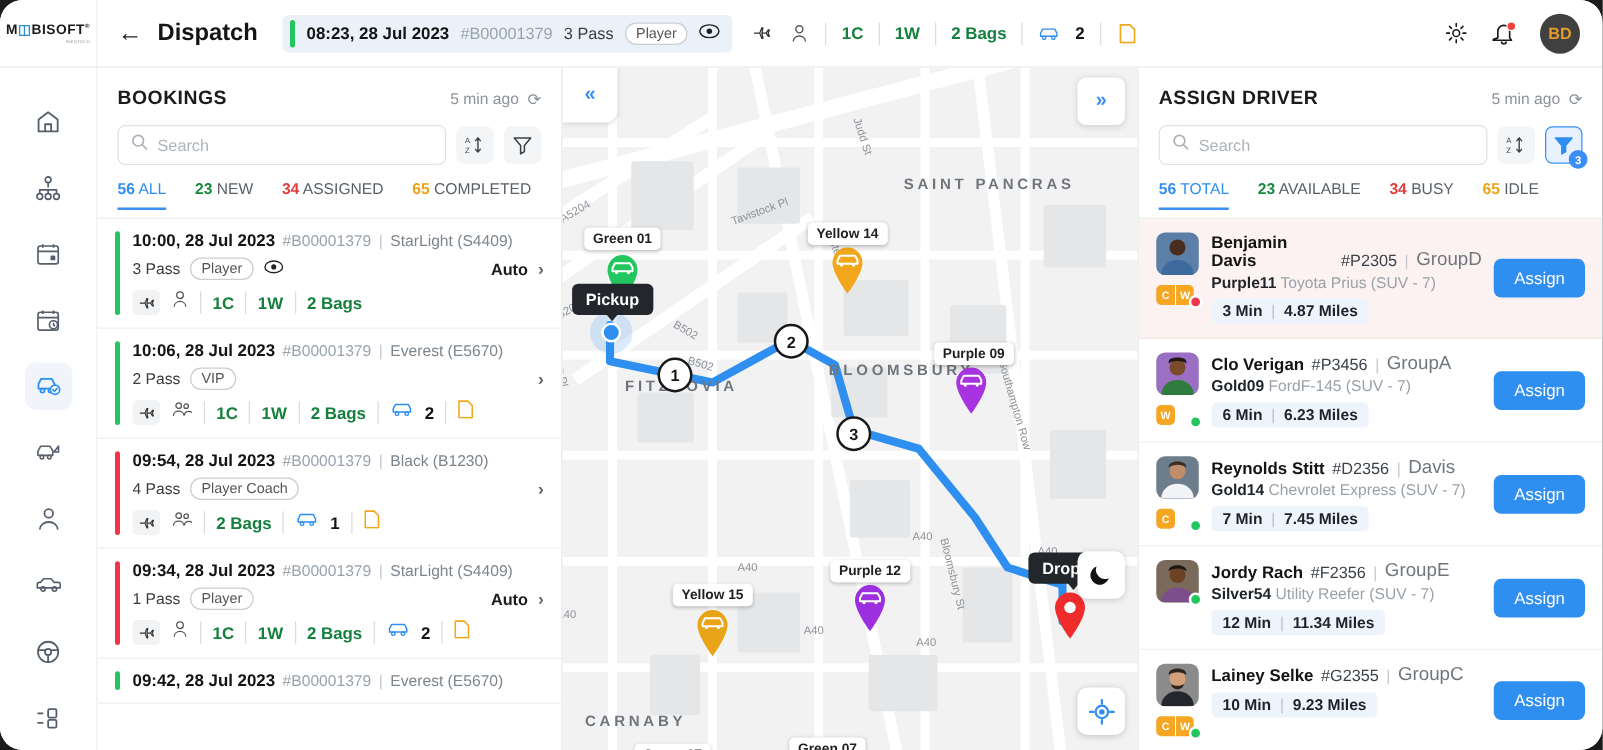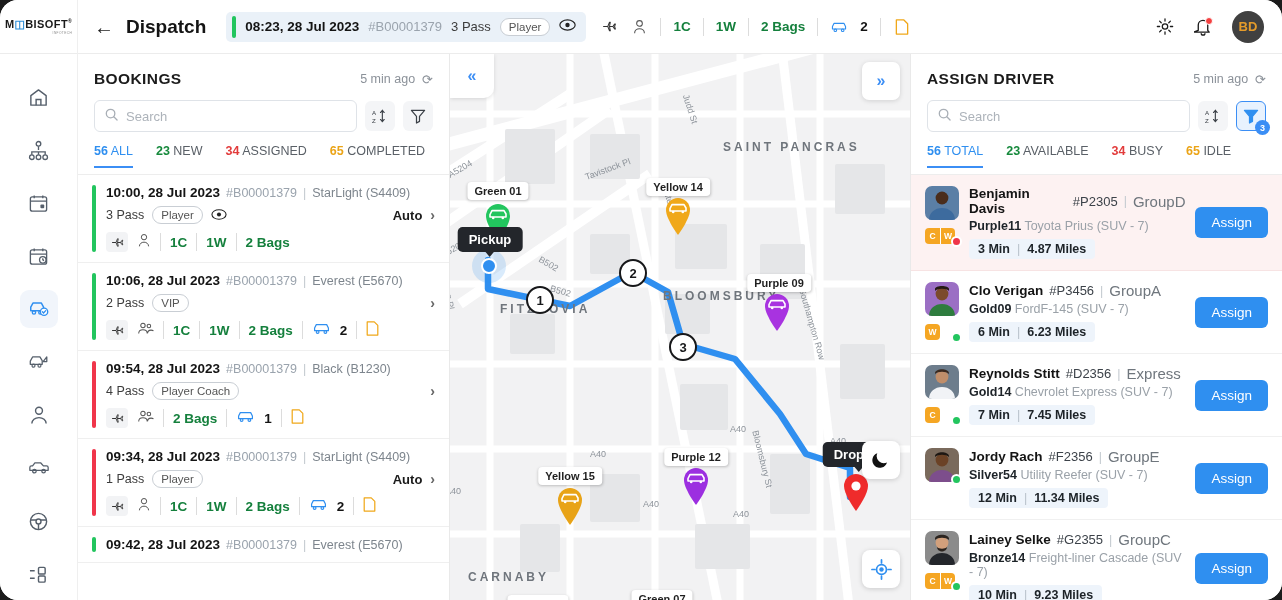--- a/index.html
+++ b/index.html
@@ -143,21 +143,21 @@
   .dav { width:34px; height:34px; border-radius:7px; display:flex; align-items:flex-end;
     justify-content:center; overflow:hidden; }
   .status-dot { position:absolute; right:-3px; bottom:-3px; width:11px; height:11px; border-radius:50%;
     border:2px solid #fff; }
   .badges { display:flex; margin-top:8px; }
   .bdg { background:#f5a623; color:#fff; font-size:8.5px; font-weight:bold; width:15px; height:16px;
     display:flex; align-items:center; justify-content:center; }
   .bdg.l { border-radius:4px 0 0 4px; } .bdg.r { border-radius:0 4px 4px 0; border-left:1px solid #fff; }
   .bdg.solo { border-radius:4px; }
   .dbody { flex:1; min-width:0; }
-  .drow1 { display:flex; align-items:center; gap:6px; }
+  .drow1 { display:flex; align-items:flex-end; gap:6px; }
   .dname { font-size:13.5px; font-weight:bold; color:#141414; }
   .did { font-size:13px; color:#3c4249; }
   .dgrp { font-size:15px; color:#6f767d; }
   .drow2 { margin-top:3px; font-size:12.5px; }
   .dcolor { font-weight:bold; color:#1d2328; }
   .dveh { color:#9aa1a8; }
   .etapill { display:inline-flex; align-items:center; gap:7px; margin-top:6px; background:#eef4fb;
     border-radius:4px; padding:3px 9px; font-size:12.5px; font-weight:bold; color:#1d2328; }
   .etasep { color:#b9c2cb; font-weight:normal; }
   .assign { margin-left:auto; align-self:center; background:#2f8ff0; color:#fff; border:0;
@@ -824,21 +824,21 @@
           <span class="status-dot" style="background:#22c55e;"></span>
           <div class="badges">
             <span class="bdg solo">C</span>
           </div>
         </div>
         <div class="dbody">
           <div class="drow1">
             <span class="dname">Reynolds Stitt</span>
             <span class="did">#D2356</span>
             <span class="bsep">|</span>
-            <span class="dgrp">Express</span>
+            <span class="dgrp">Davis</span>
           </div>
           <div class="drow2">
             <span class="dcolor">Gold14</span>
             <span class="dveh">Chevrolet Express (SUV - 7)</span>
           </div>
           <div class="etapill">
             <span>7 Min</span>
             <span class="etasep">|</span>
             <span>7.45 Miles</span>
           </div>
@@ -893,24 +893,20 @@
             <span class="bdg r">W</span>
           </div>
         </div>
         <div class="dbody">
           <div class="drow1">
             <span class="dname">Lainey Selke</span>
             <span class="did">#G2355</span>
             <span class="bsep">|</span>
             <span class="dgrp">GroupC</span>
           </div>
-          <div class="drow2">
-            <span class="dcolor">Bronze14</span>
-            <span class="dveh">Freight-liner Cascade (SUV - 7)</span>
-          </div>
           <div class="etapill">
             <span>10 Min</span>
             <span class="etasep">|</span>
             <span>9.23 Miles</span>
           </div>
         </div>
         <button class="assign">Assign</button>
       </div>
 
     </div>

